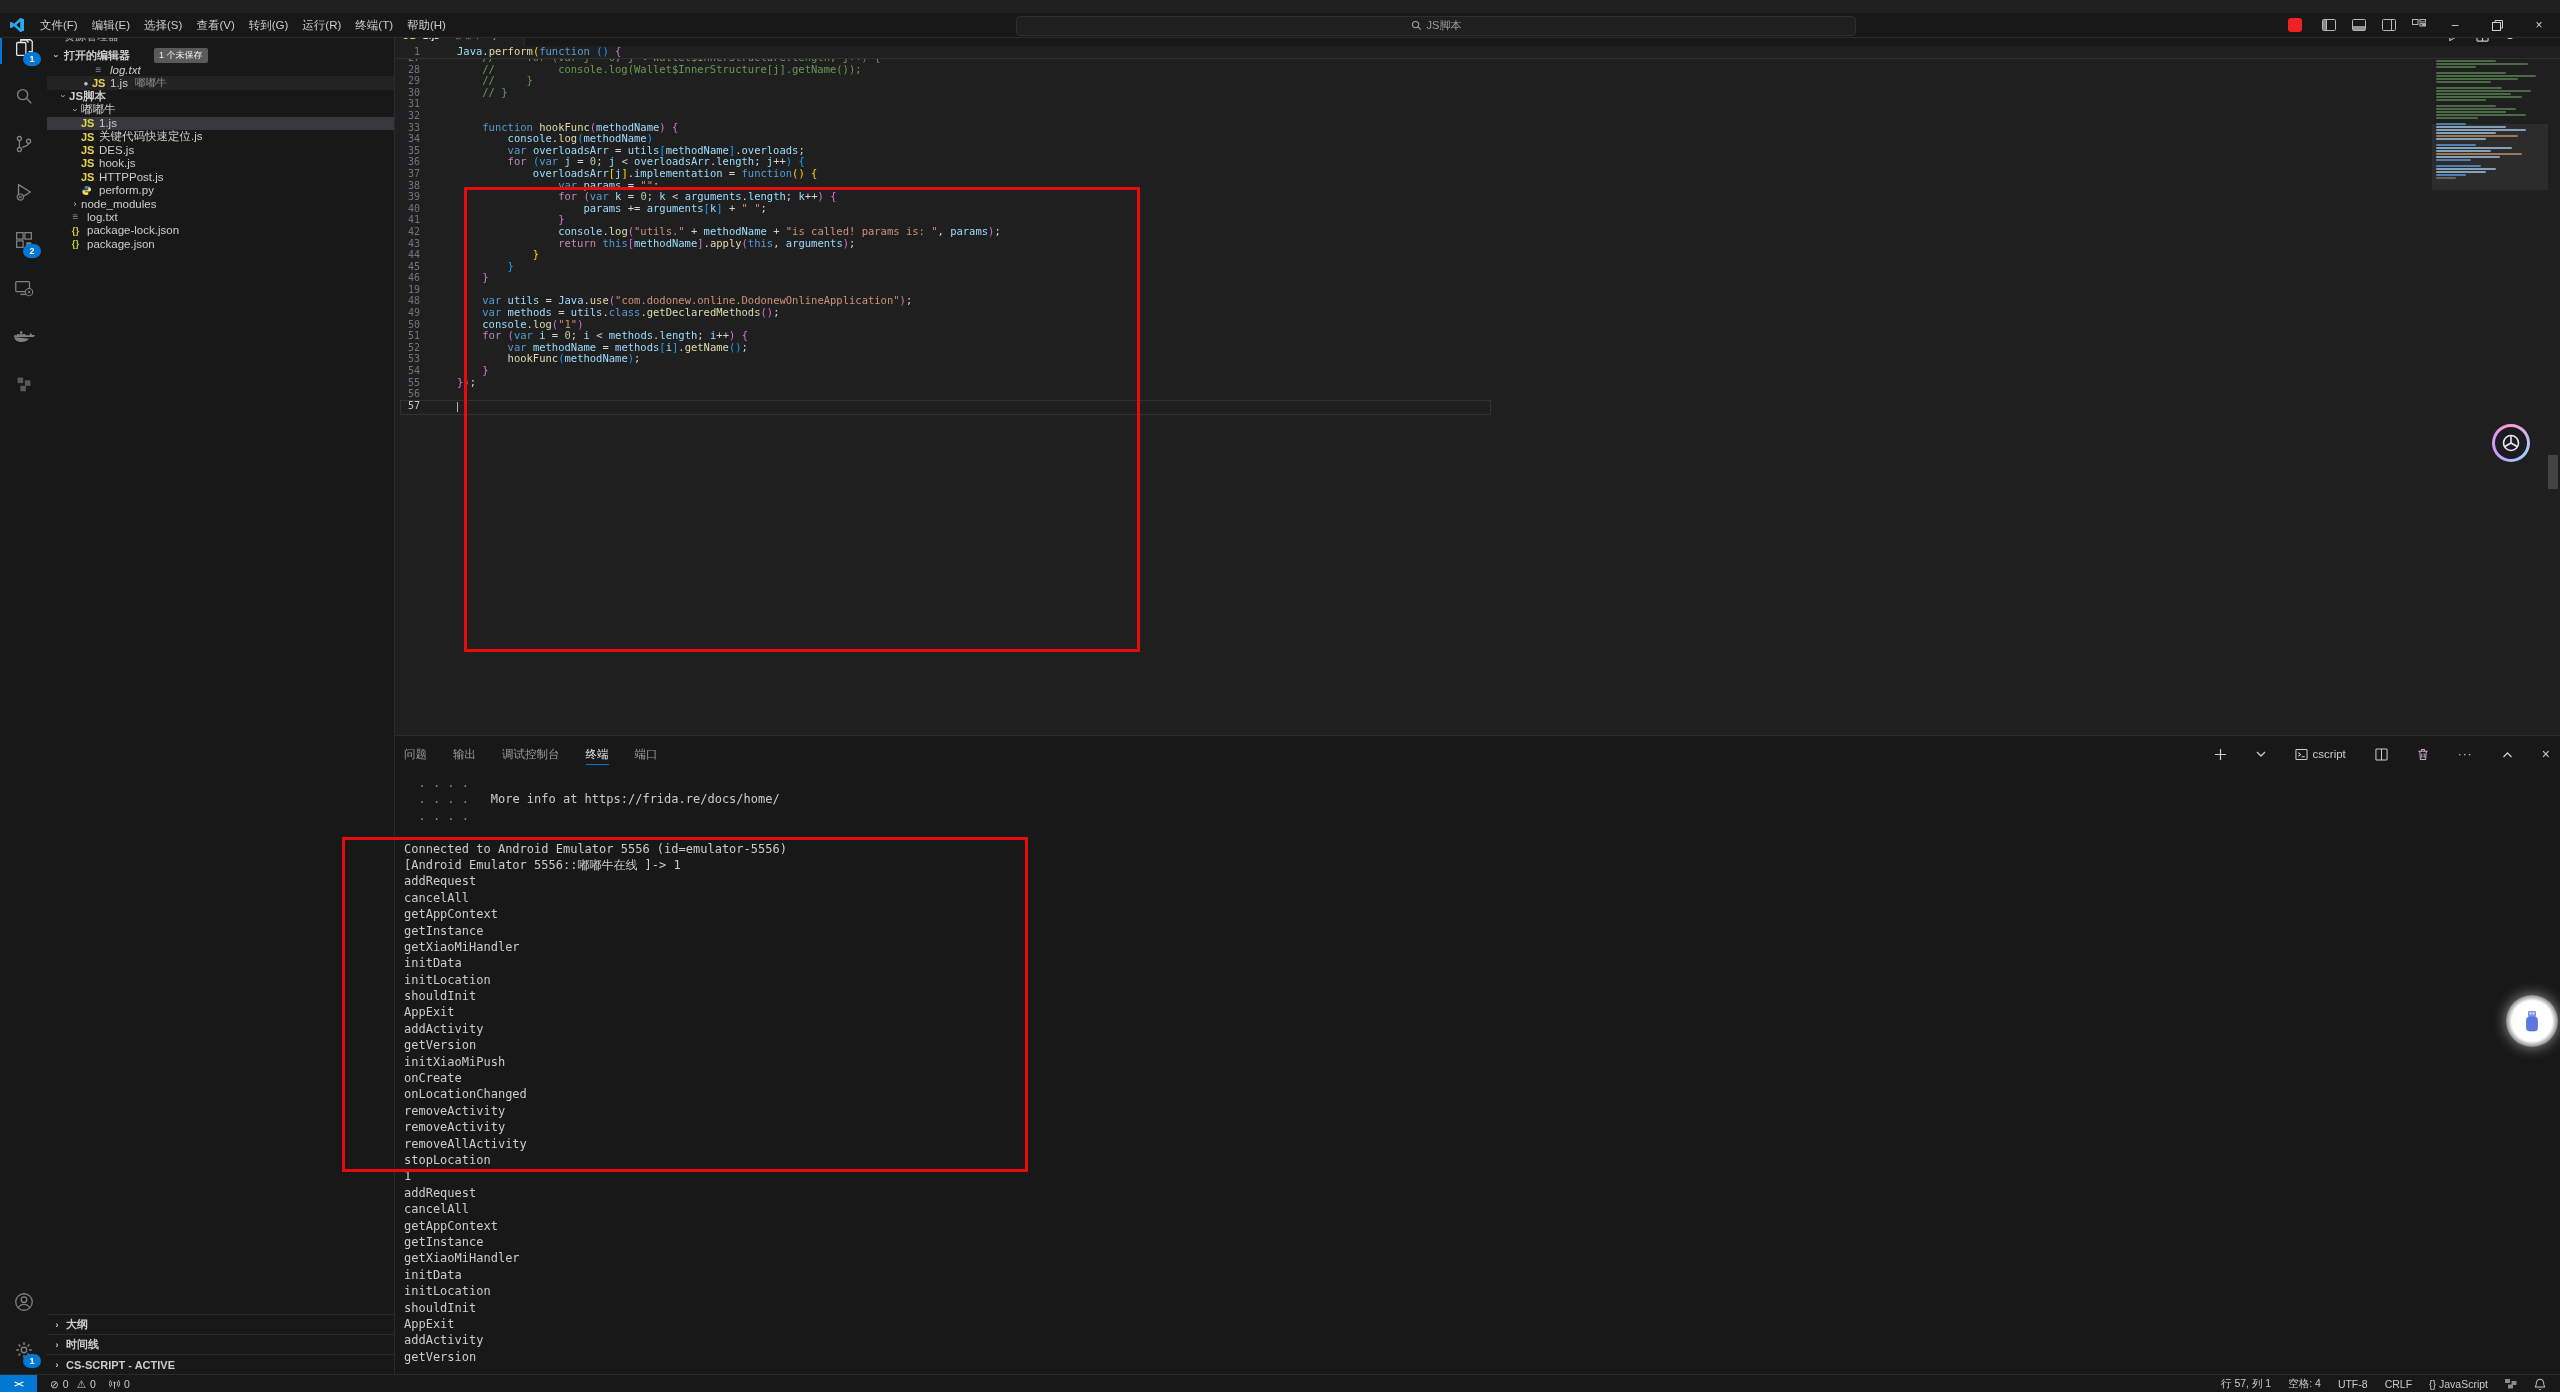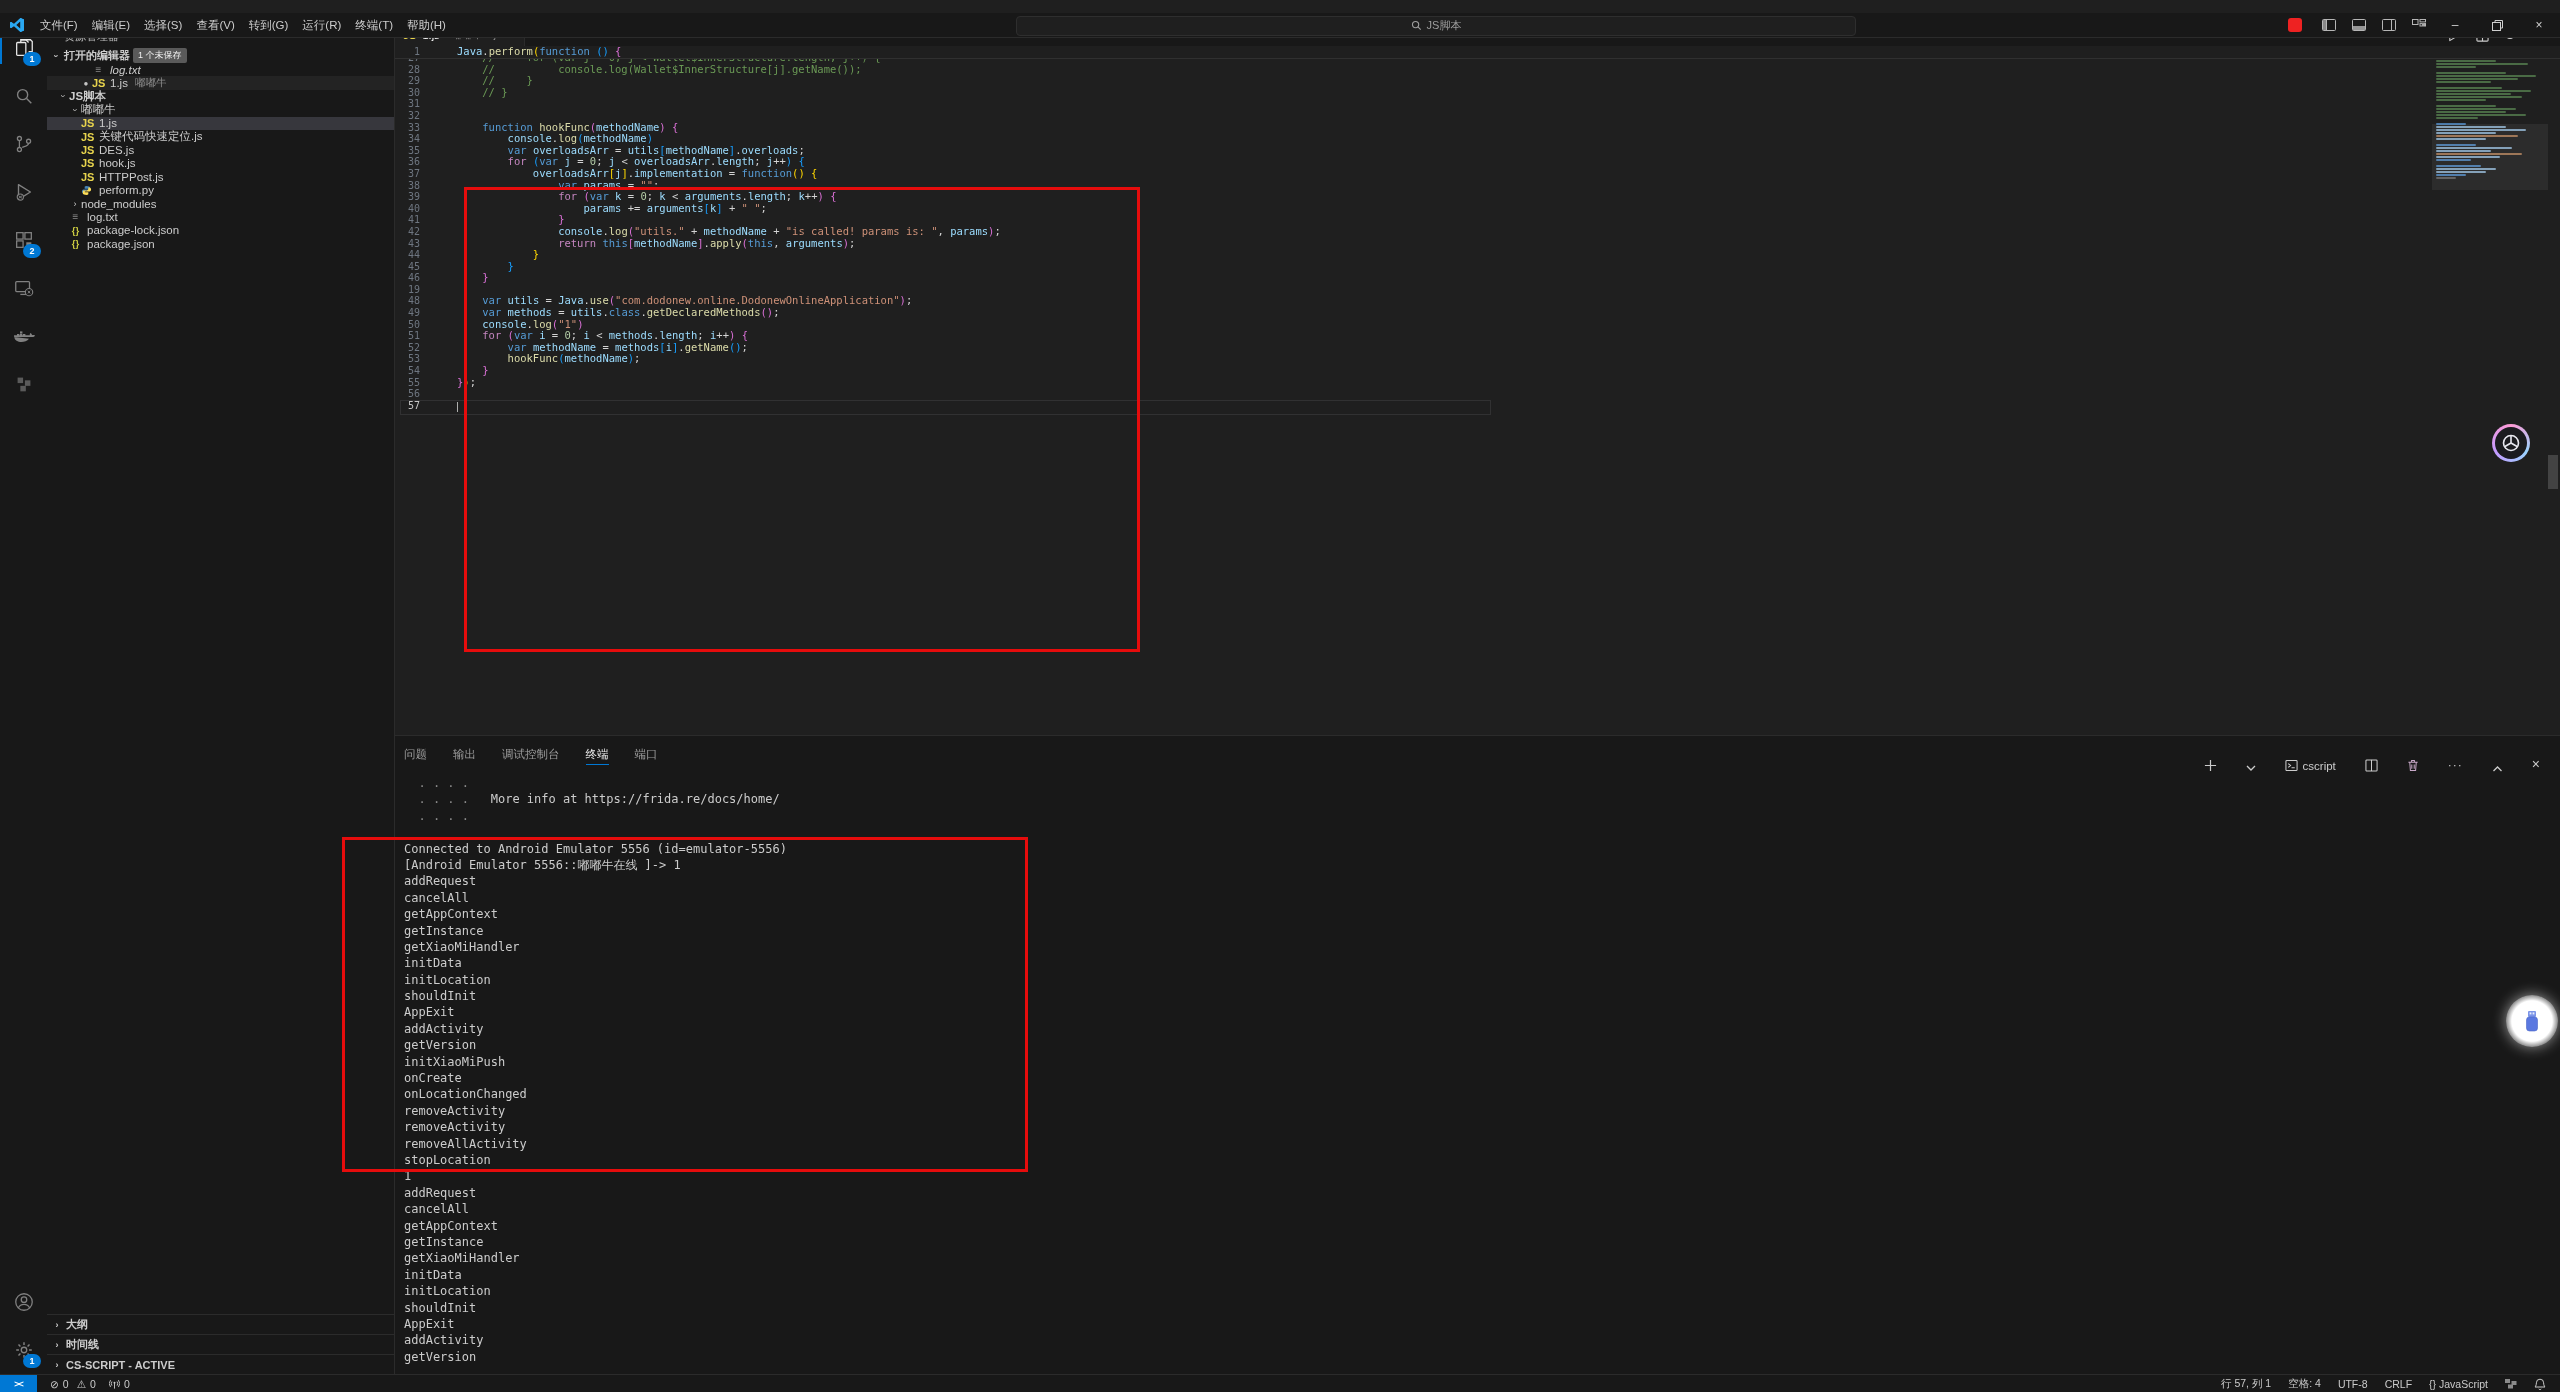--- a/index.html
+++ b/index.html
@@ -31,21 +31,21 @@
   #act-bottom{margin-top:auto}
 
   
   #sidebar{left:47px;top:24px;width:347px;height:1350px;background:#181818;color:#cccccc;z-index:4;border-right:1px solid #2b2b2b}
   #sb-header{height:24px;display:flex;align-items:center;padding:0 12px 0 17px;font-size:11px;color:#bbbbbb}
   #sb-header .more{margin-left:auto;letter-spacing:1px;color:#cccccc}
   .sb-sec{display:flex;align-items:center;height:15px;font-size:11px;font-weight:bold;padding-left:3px;gap:2px}
   .chev{color:#cccccc;font-size:9px;width:12px;text-align:center;transform:rotate(90deg)}
   .chev.col{transform:none}
   .unsaved-badge{background:#5a5a5a;color:#f0f0f0;font-size:9px;font-weight:normal;border-radius:2px;
-    padding:1px 5px;margin-left:1px}
+    padding:1px 5px;margin-left:22px}
   .row{height:13.4px;display:flex;align-items:center;font-size:11.5px;white-space:nowrap;color:#cccccc}
   .row.sel{background:#37373d}
   .row.openact{background:rgba(255,255,255,.05)}
   .fico{width:13px;margin-right:5px;text-align:center;font-size:9px;flex:none}
   .js-badge{color:#e8d44d;font-weight:bold;font-size:11px;font-family:"Liberation Sans",sans-serif}
   .json-badge{color:#cbcb41;font-weight:bold;font-size:9.5px}
   .txt-badge{color:#8a8a8a;font-size:10px}
   .dirty{color:#c4c4c4;font-size:8px;width:12px;text-align:center}
   .desc{color:#8c8c8c;margin-left:7px;font-size:10.5px}
   .italic{font-style:italic}
@@ -73,21 +73,21 @@
   .mrow{height:2px;margin-bottom:1px;border-radius:1px}
   #minimap-slider{position:absolute;left:2038px;top:78px;width:116px;height:66px;background:rgba(255,255,255,.06)}
   #ed-scrollthumb{position:absolute;left:2154px;top:409px;width:10px;height:34px;background:#434343}
 
   
   #panel{position:absolute;left:0;top:711px;width:2166px;height:639px;background:#181818;border-top:1px solid #2b2b2b}
   #panel-tabs{height:36px;display:flex;gap:26px;padding-left:10px;font-size:11.5px;color:#9d9d9d}
   .ptab{height:36px;display:flex;align-items:center;position:relative}
   .ptab.active{color:#e7e7e7}
   .ptab.active:after{content:"";position:absolute;left:0;right:0;bottom:7px;height:1.5px;background:#0078d4}
-  #panel-actions{position:absolute;right:20px;top:0;height:36px;display:flex;align-items:flex-end;gap:29px;
+  #panel-actions{position:absolute;right:10px;top:0;height:36px;display:flex;align-items:center;gap:29px;
     color:#cccccc;font-size:12px}
   #term{position:absolute;left:10px;top:39px;right:4px;bottom:0;overflow:hidden}
   .tline{white-space:pre;font-family:"DejaVu Sans Mono",monospace;font-size:12px;line-height:16.4px;height:16.4px;color:#cccccc}
   .tdim{color:#8a8a8a}
 
   
   #statusbar{left:0;top:1374px;width:2560px;height:18px;background:#181818;border-top:1px solid #2b2b2b;
     display:flex;align-items:center;color:#cbcbcb;font-size:10.5px;z-index:12}
   #remote{width:37px;height:18px;background:#0078d4;color:#fff;display:flex;align-items:center;
     justify-content:center;font-size:9px;font-weight:bold;letter-spacing:-1px}

